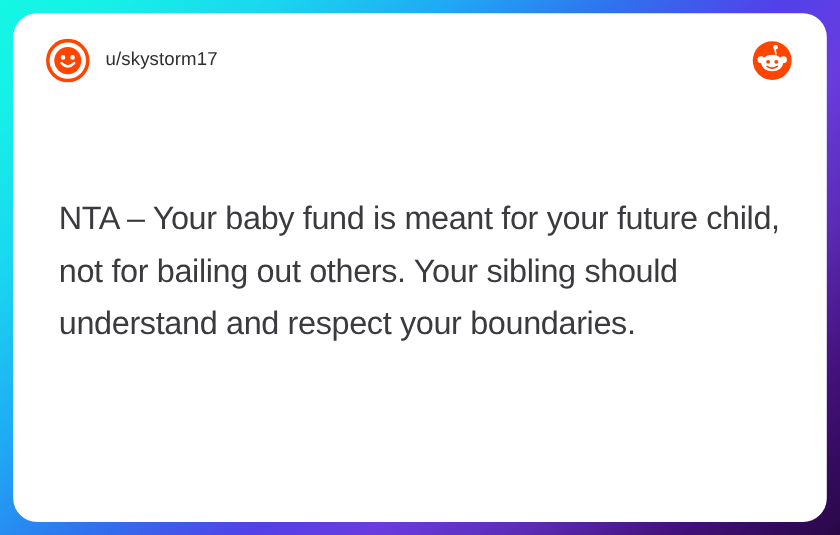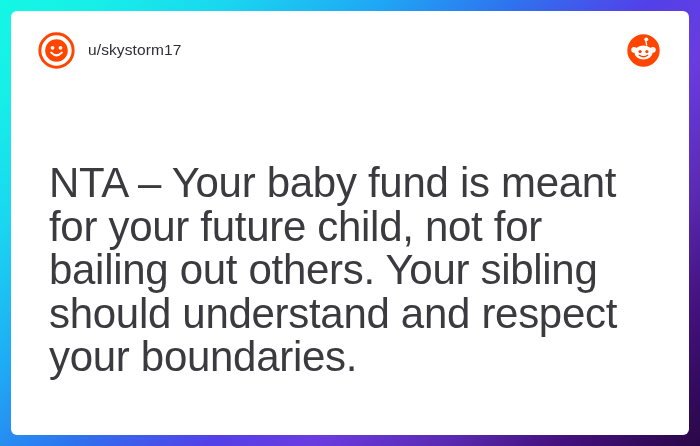--- a/index.html
+++ b/index.html
@@ -31,21 +31,21 @@
         #330a5c 95%,
         #2a0847 100%);
   }
   #card {
     position: absolute;
     left: 11px;
     top: 11px;
     width: 678px;
     height: 424px;
     background: #ffffff;
-    border-radius: 6px;
+    border-radius: 20px;
     box-sizing: border-box;
     overflow: hidden;
   }
   .header {
     position: absolute;
     left: 0;
     top: 0;
     width: 100%;
     height: 78px;
     display: flex;
@@ -74,21 +74,21 @@
     width: 35px;
     height: 35px;
     flex: 0 0 35px;
     display: block;
   }
   .body-text {
     position: absolute;
     left: 38px;
     top: 150px;
     width: 614px;
-    font-size: 42px;
+    font-size: 27px;
     line-height: 43.5px;
     color: #3b3b3f;
     letter-spacing: -0.3px;
     white-space: pre-line;
     font-family: "Liberation Sans", sans-serif;
   }
 </style>
 </head>
 <body>
 

